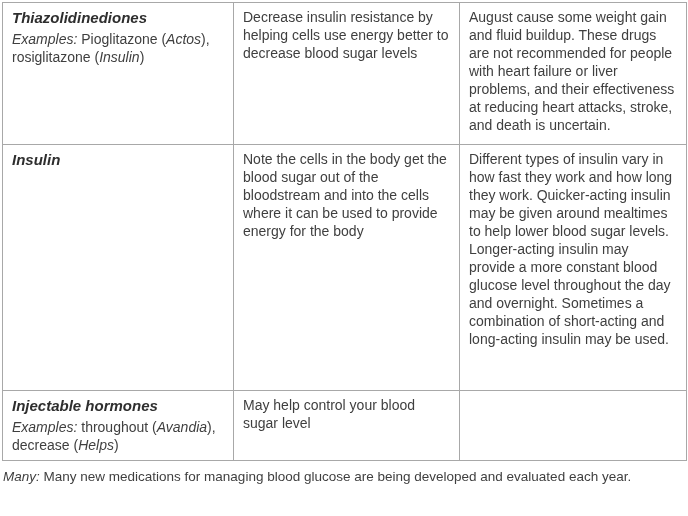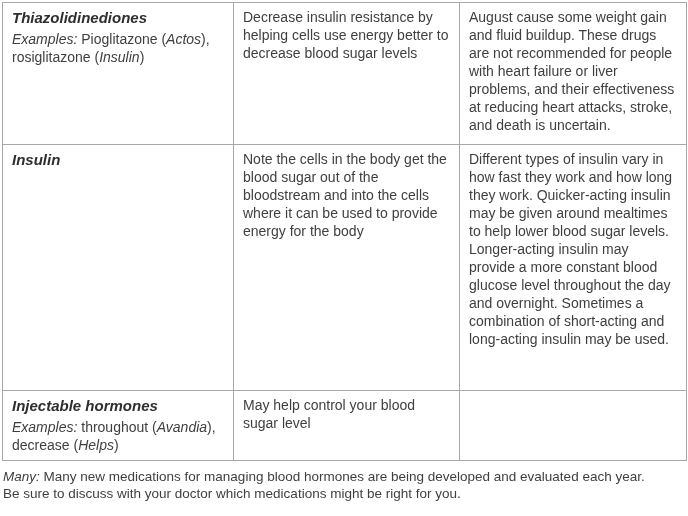--- a/index.html
+++ b/index.html
@@ -112,16 +112,15 @@
         <td>
           <div class="cell-text"></div>
         </td>
       </tr>
 
     </tbody>
   </table>
 
   <p class="footnote">
     <span class="it">Many:</span>
-    <span>Many new medications for managing blood hormones are being developed and evaluated each year.</span><br>
-    <span>Be sure to discuss with your doctor which medications might be right for you.</span>
+    <span>Many new medications for managing blood glucose are being developed and evaluated each year.</span><br>
   </p>
 </div>
 
 </body></html>

